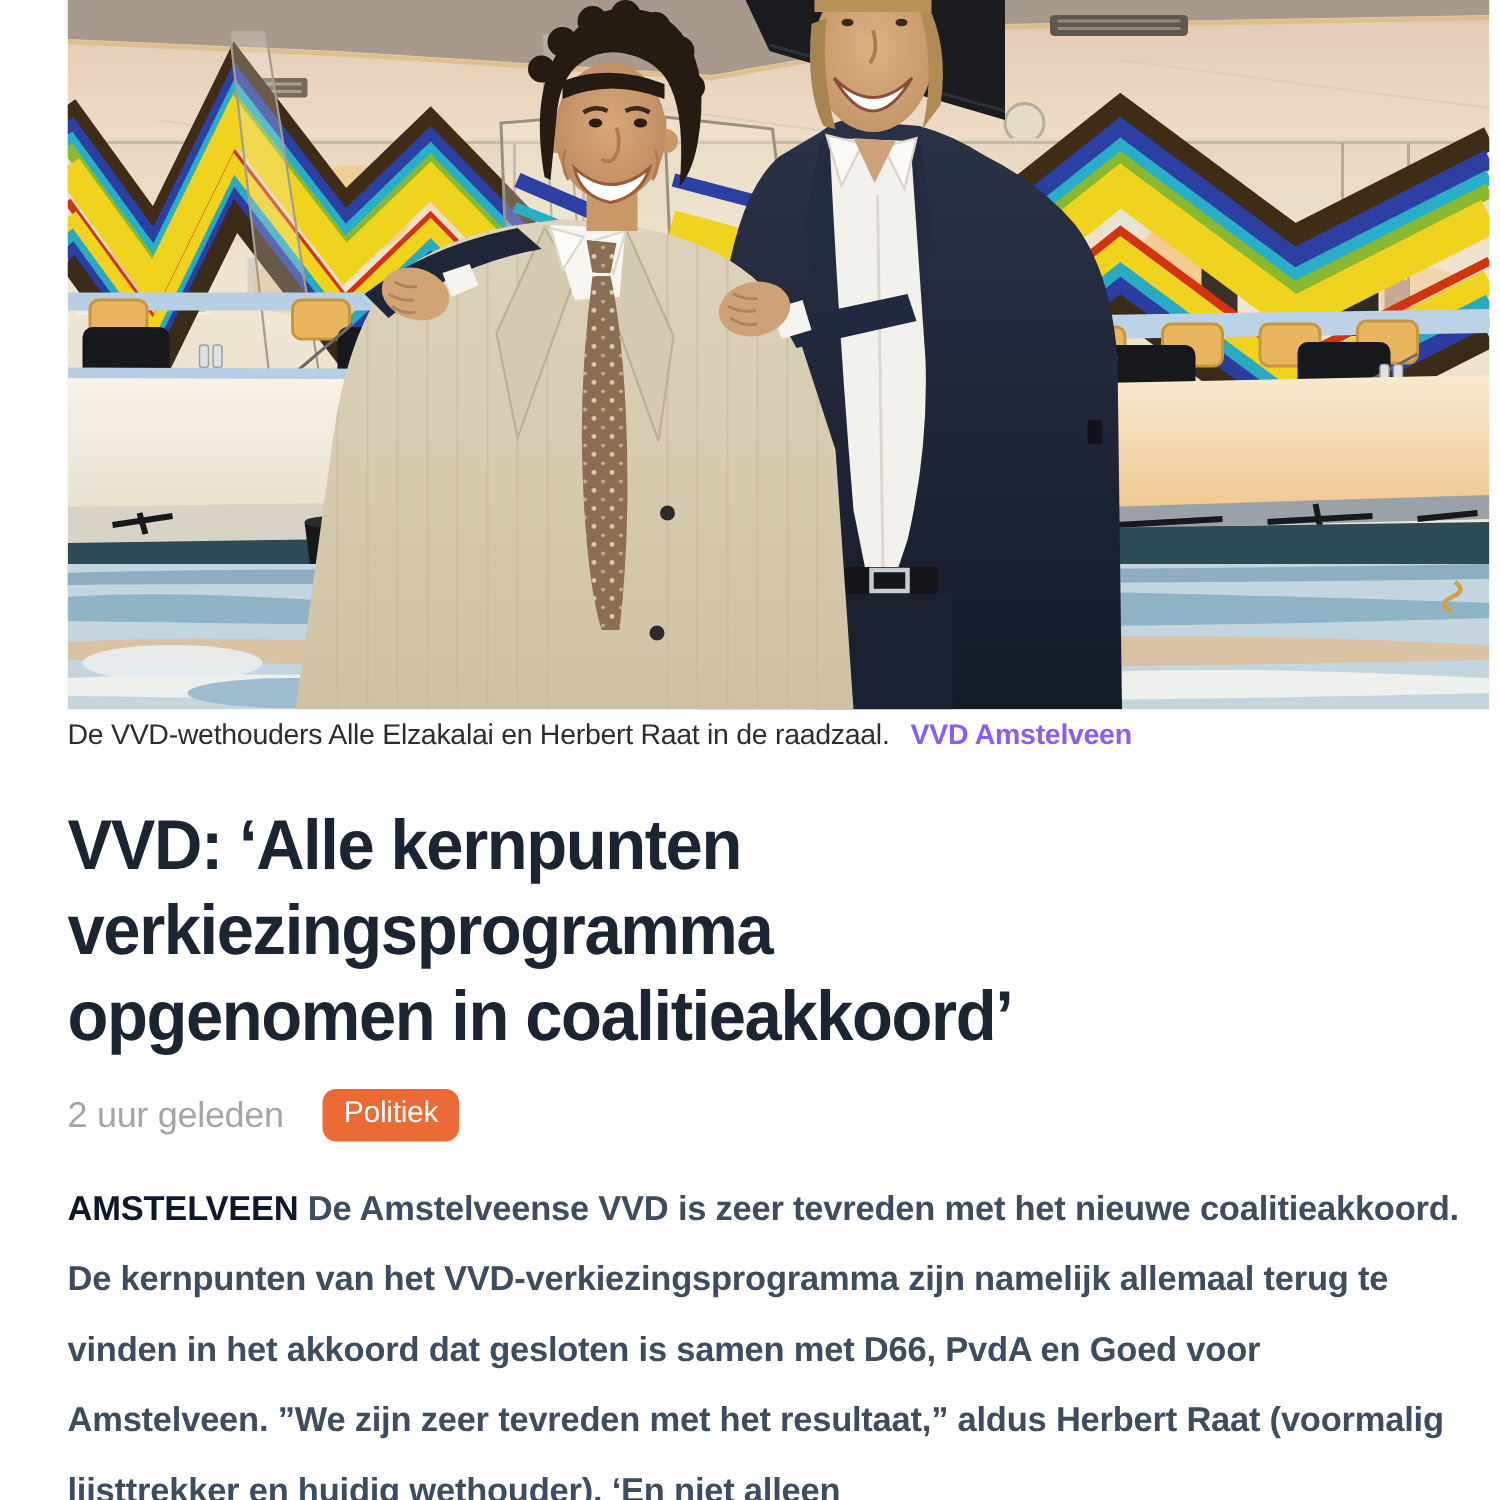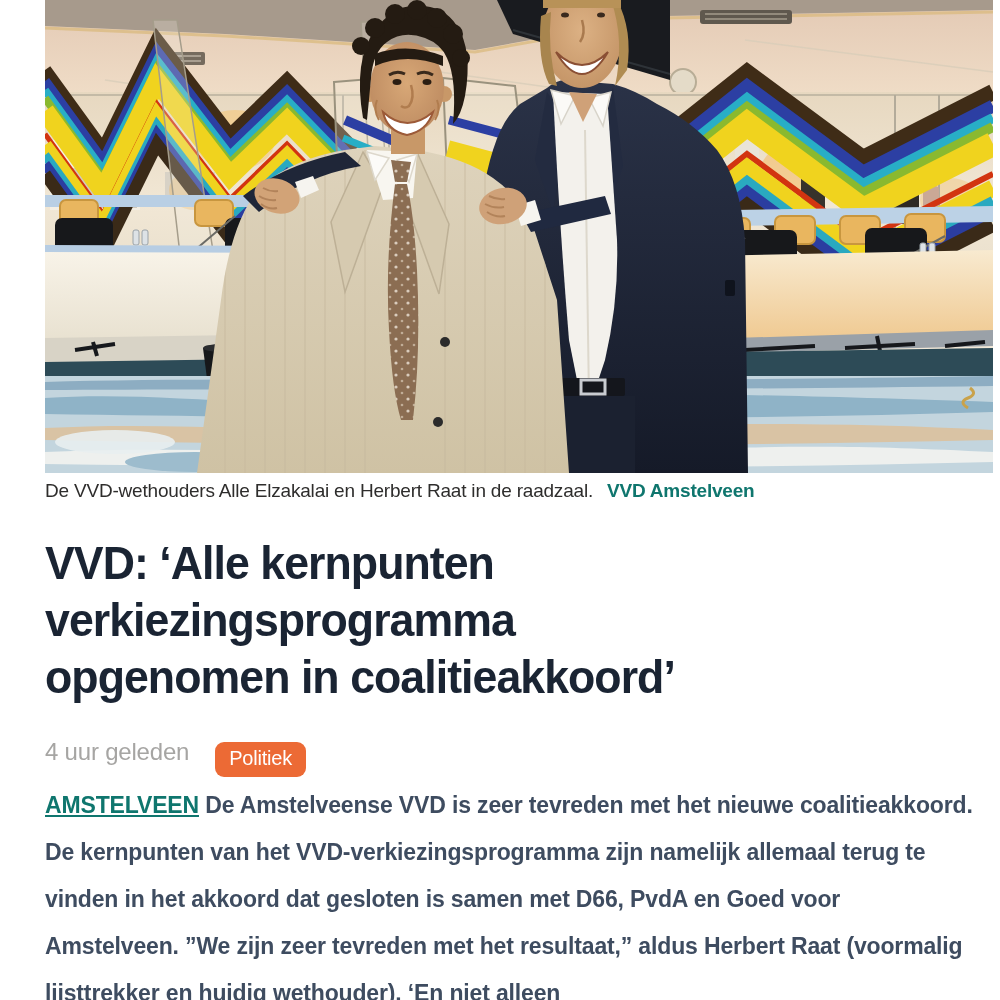--- a/index.html
+++ b/index.html
@@ -3,31 +3,31 @@
 <meta charset="utf-8">
 <style>
   html,body{margin:0;padding:0;background:#ffffff;}
   body{width:1000px;height:1000px;overflow:hidden;font-family:"Liberation Sans",sans-serif;}
   .page{position:relative;width:1000px;height:1000px;background:#fff;}
 
   .photo{position:absolute;left:45px;top:0;width:948px;height:473px;margin:0;overflow:hidden;}
   .photo svg{display:block;width:948px;height:473px;}
 
   .caption-row{position:absolute;left:45px;top:479px;width:926px;font-size:19px;line-height:24px;color:#2e2d2c;letter-spacing:-0.2px;}
-  .caption-row .credit{color:#0f766e;font-weight:bold;margin-left:14px;}
+  .caption-row .credit{color:#8b5cf6;font-weight:bold;margin-left:14px;}
 
   .headline{position:absolute;left:45px;top:534px;width:760px;margin:0;font-size:47px;line-height:57px;font-weight:700;color:#1a2433;letter-spacing:-1px;transform:scaleX(0.95);transform-origin:left top;}
   .headline span{display:block;}
 
   .meta{position:absolute;left:45px;top:726px;display:flex;align-items:center;gap:26px;}
   .timestamp{font-size:24px;color:#a6a5a3;letter-spacing:-0.2px;}
-  .badge{display:inline-block;background:#ec6a35;color:#ffffff;font-size:20px;font-weight:400;padding:5px 14px 7px;border-radius:9px;letter-spacing:-0.2px;margin-top:16px;}
+  .badge{display:inline-block;background:#ec6a35;color:#ffffff;font-size:20px;font-weight:400;padding:5px 14px 7px;border-radius:9px;letter-spacing:-0.2px;}
 
   .body-text{position:absolute;left:45px;top:782px;width:930px;margin:0;font-size:23px;line-height:47px;font-weight:700;color:#3e4c60;letter-spacing:-0.15px;}
-  .body-text .lead{color:#0f766e;text-decoration:underline;}
+  .body-text .lead{color:#0f172a;}
 </style>
 </head>
 <body>
 
 <div class="page">
 
   <figure class="photo">
     <svg viewBox="0 0 948 473" preserveAspectRatio="none">
       <defs>
         <linearGradient id="gCeil" x1="0" y1="0" x2="0" y2="1">
@@ -310,21 +310,21 @@
     <span>De VVD-wethouders Alle Elzakalai en Herbert Raat in de raadzaal.</span><span class="credit">VVD Amstelveen</span>
   </div>
 
   <h1 class="headline">
     <span>VVD: ‘Alle kernpunten</span>
     <span>verkiezingsprogramma</span>
     <span>opgenomen in coalitieakkoord’</span>
   </h1>
 
   <div class="meta">
-    <span class="timestamp">4 uur geleden</span>
+    <span class="timestamp">2 uur geleden</span>
     <span class="badge">Politiek</span>
   </div>
 
   <p class="body-text">
     <span class="lead">AMSTELVEEN</span><span> De Amstelveense VVD is zeer tevreden met het nieuwe coalitieakkoord. De kernpunten van het VVD-verkiezingsprogramma zijn namelijk allemaal terug te vinden in het akkoord dat gesloten is samen met D66, PvdA en Goed voor Amstelveen.  ”We zijn zeer tevreden met het resultaat,” aldus Herbert Raat (voormalig lijsttrekker en huidig wethouder). ‘En niet alleen</span>
   </p>
 
 </div>
 
 </body></html>

